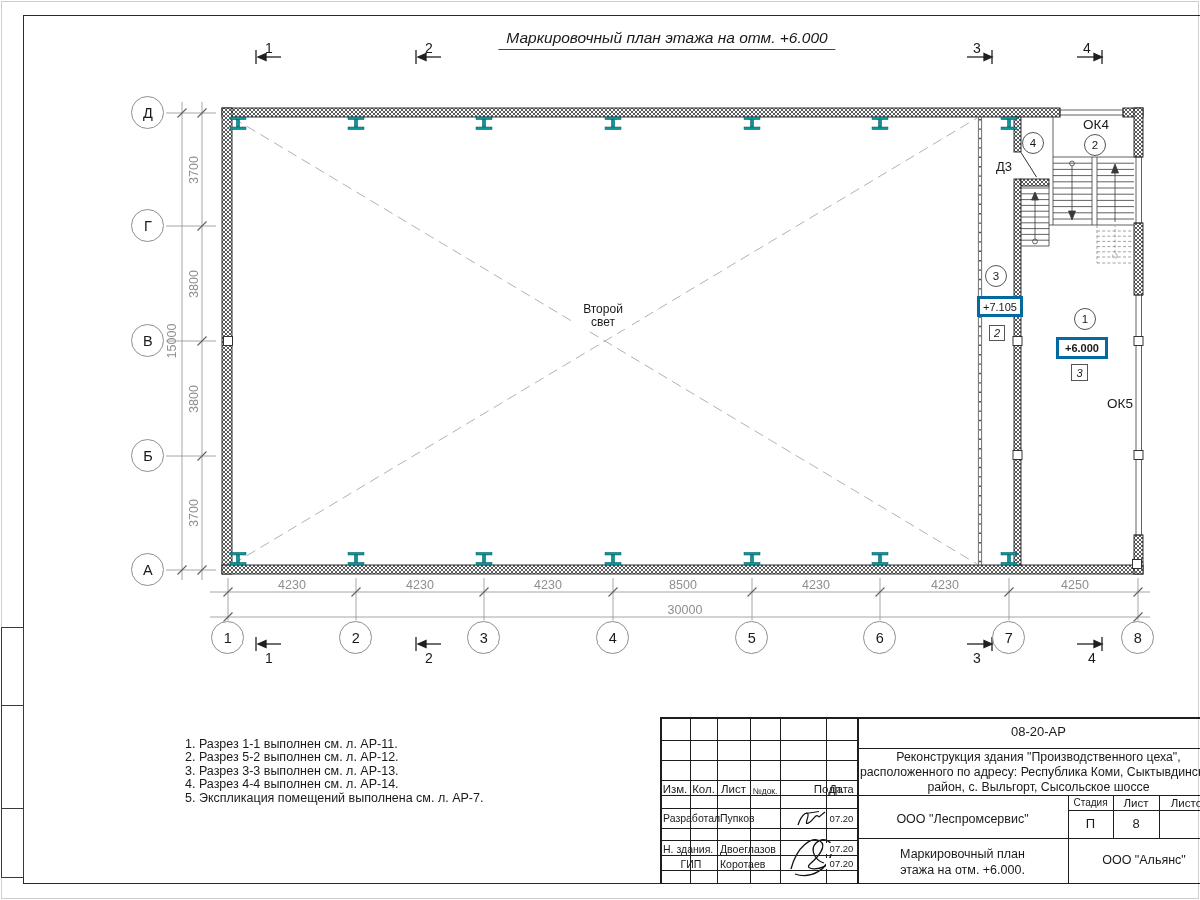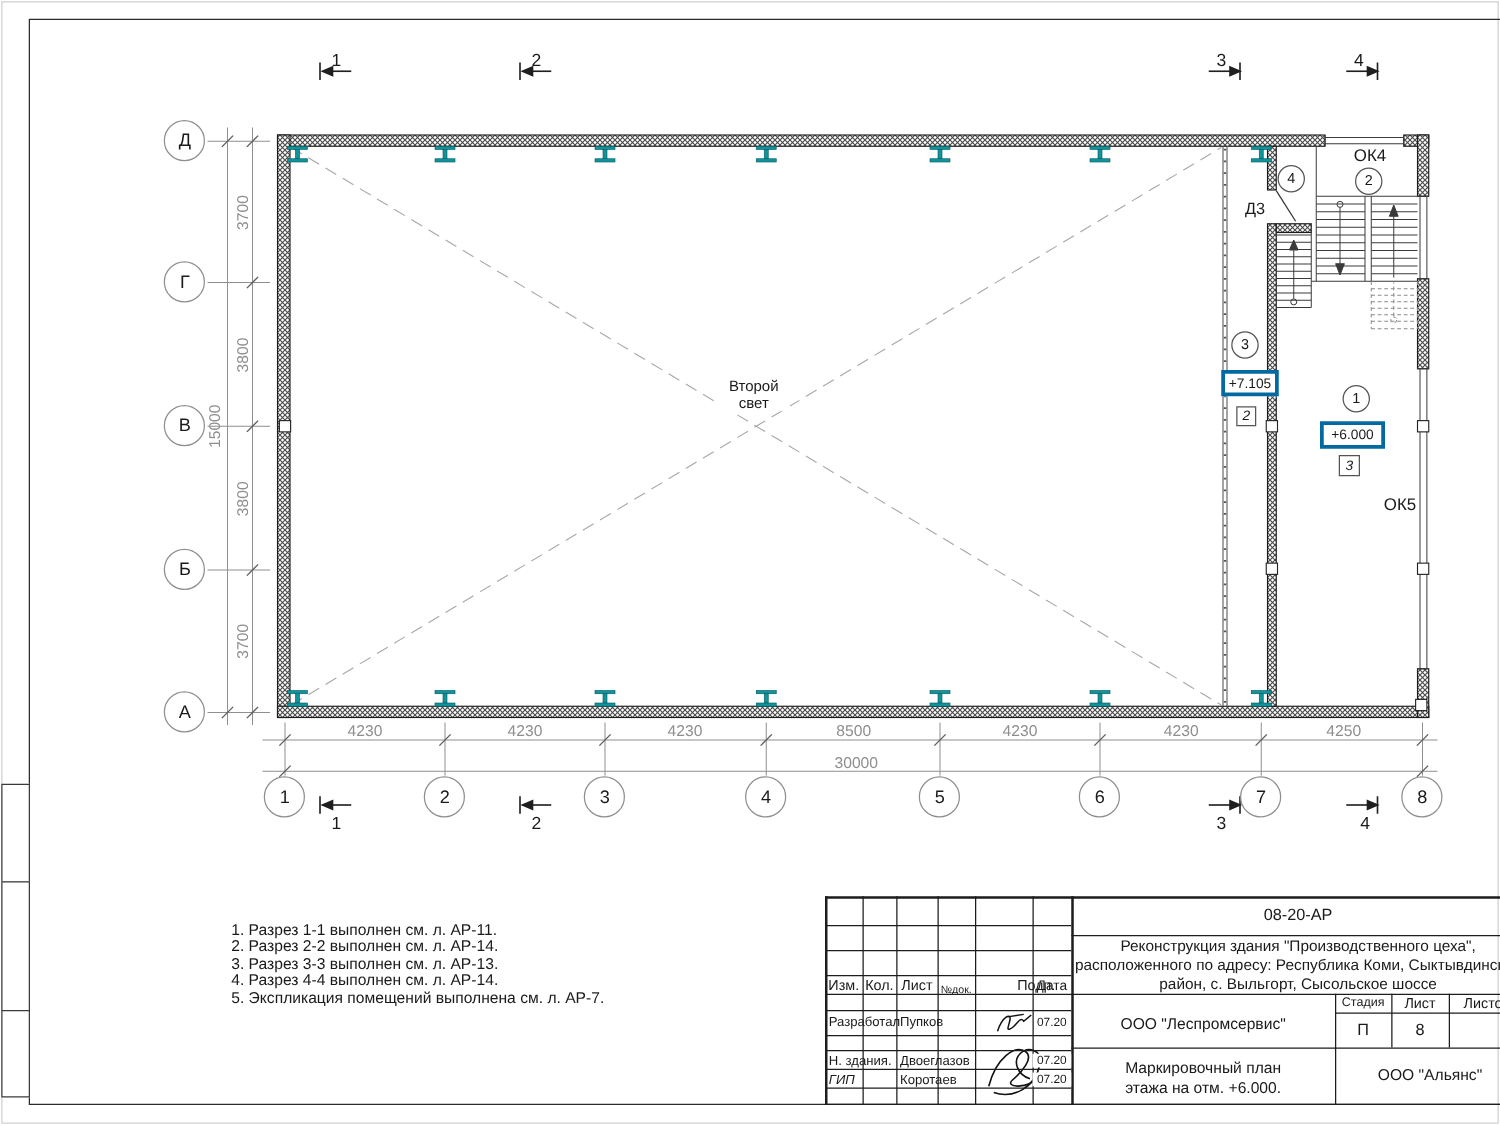--- a/index.html
+++ b/index.html
@@ -253,20 +253,21 @@
     <g stroke="#111" stroke-width="1.2" fill="none">
       <path d="M798,825 C802,813 809,810 808,816 C807,821 804,826 810,822 C814,819 816,813 819,817 L825,812"></path>
       <line x1="806" y1="813.5" x2="819" y2="811.5"></line>
     </g>
     <g stroke="#111" stroke-width="1.3" fill="none">
       <path d="M791,869 C797,846 812,836 820,841 C828,846 817,858 810,864 C803,870 822,872 831,861"></path>
       <path d="M795,874 C810,879 828,871 832,851 C834,841 823,836 816,843 C810,849 814,860 824,863"></path>
     </g>
   </svg>
 
+  <div class="abs title">Маркировочный план этажа на отм. +6.000</div>
 
   <div class="abs bubble" style="left:131.4px;top:96.4px;">
       <span>Д</span>
     </div>
   <div class="abs bubble" style="left:131.4px;top:209.4px;">
       <span>Г</span>
     </div>
   <div class="abs bubble" style="left:131.4px;top:324.4px;">
       <span>В</span>
     </div>
@@ -335,27 +336,27 @@
   <div class="abs circ" style="left:1022px;top:132px;">
       <span>4</span>
     </div>
   <div class="abs circ" style="left:985px;top:265px;">
       <span>3</span>
     </div>
   <div class="abs circ" style="left:1074px;top:308px;">
       <span>1</span>
     </div>
   <div class="abs elev" style="left:977px;top:296px;width:40px;height:15px;">+7.105</div>
-  <div class="abs elev" style="left:1056px;top:337px;width:46px;height:16px;">+6.000</div>
+  <div class="abs elev" style="left:1056px;top:337px;width:46px;height:16px;font-weight:bold;">+6.000</div>
   <div class="abs nodebox" style="left:989px;top:325px;width:14px;height:14px;">2</div>
   <div class="abs nodebox" style="left:1071px;top:364px;width:15px;height:15px;">3</div>
 
   <div class="abs notes">
     <div>1. Разрез 1-1 выполнен см. л. АР-11.</div>
-    <div>2. Разрез 2-2 выполнен см. л. АР-14.</div>
+    <div>2. Разрез 5-2 выполнен см. л. АР-12.</div>
     <div>3. Разрез 3-3 выполнен см. л. АР-13.</div>
     <div>4. Разрез 4-4 выполнен см. л. АР-14.</div>
     <div>5. Экспликация помещений выполнена см. л. АР-7.</div>
   </div>
 
   <div>
 
     <div class="abs tbthick" style="left:660px;top:717px;width:560px;height:1.6px;"></div>
     <div class="abs tbthick" style="left:660px;top:882.5px;width:560px;height:1.6px;"></div>
     <div class="abs tbline" style="left:660px;top:740px;width:197px;height:1px;"></div>
@@ -395,21 +396,21 @@
     <div class="tbt" style="left:826px;top:783px;width:31px;font-size:11px;">Дата</div>
 
     <div class="tbt small" style="left:663px;top:812px;width:56px;text-align:left;">Разработал</div>
     <div class="tbt small" style="left:720px;top:812px;width:60px;text-align:left;">Пупков</div>
     <div class="tbt" style="left:826px;top:813px;width:31px;font-size:9.5px;">07.20</div>
 
     <div class="tbt small" style="left:663px;top:842.5px;width:56px;text-align:left;">Н. здания.</div>
     <div class="tbt small" style="left:720px;top:842.5px;width:62px;text-align:left;">Двоеглазов</div>
     <div class="tbt" style="left:826px;top:843px;width:31px;font-size:9.5px;background:#fff;">07.20</div>
 
-    <div class="tbt small" style="left:663px;top:857.5px;width:56px;text-align:left;font-style:italic;">ГИП</div>
+    <div class="tbt small" style="left:663px;top:857.5px;width:56px;text-align:center;">ГИП</div>
     <div class="tbt small" style="left:720px;top:857.5px;width:62px;text-align:left;">Коротаев</div>
     <div class="tbt" style="left:826px;top:858px;width:31px;font-size:9.5px;background:#fff;">07.20</div>
 
     <div class="tbt" style="left:857px;top:812px;width:211px;font-size:12.5px;">ООО "Леспромсервис"</div>
     <div class="tbt" style="left:857px;top:847px;width:211px;font-size:12.5px;">Маркировочный план</div>
     <div class="tbt" style="left:857px;top:863px;width:211px;font-size:12.5px;">этажа на отм. +6.000.</div>
 
     <div class="tbt" style="left:1068px;top:797px;width:45px;font-size:10px;">Стадия</div>
     <div class="tbt" style="left:1113px;top:797px;width:46px;font-size:11.5px;">Лист</div>
     <div class="tbt" style="left:1159px;top:797px;width:61px;font-size:11.5px;">Листов</div>

